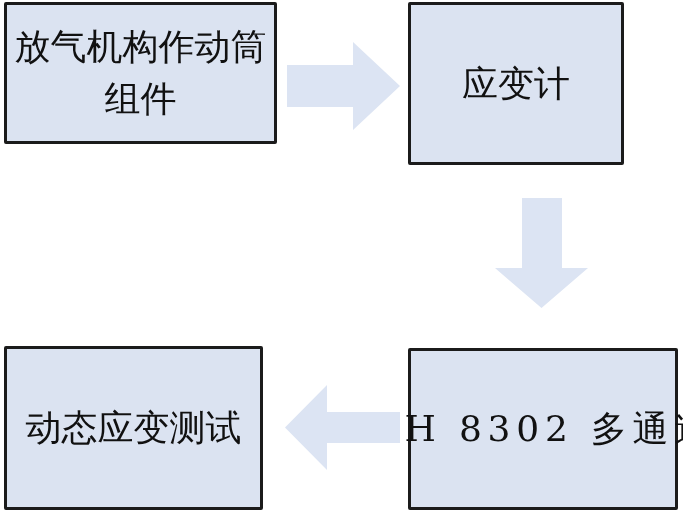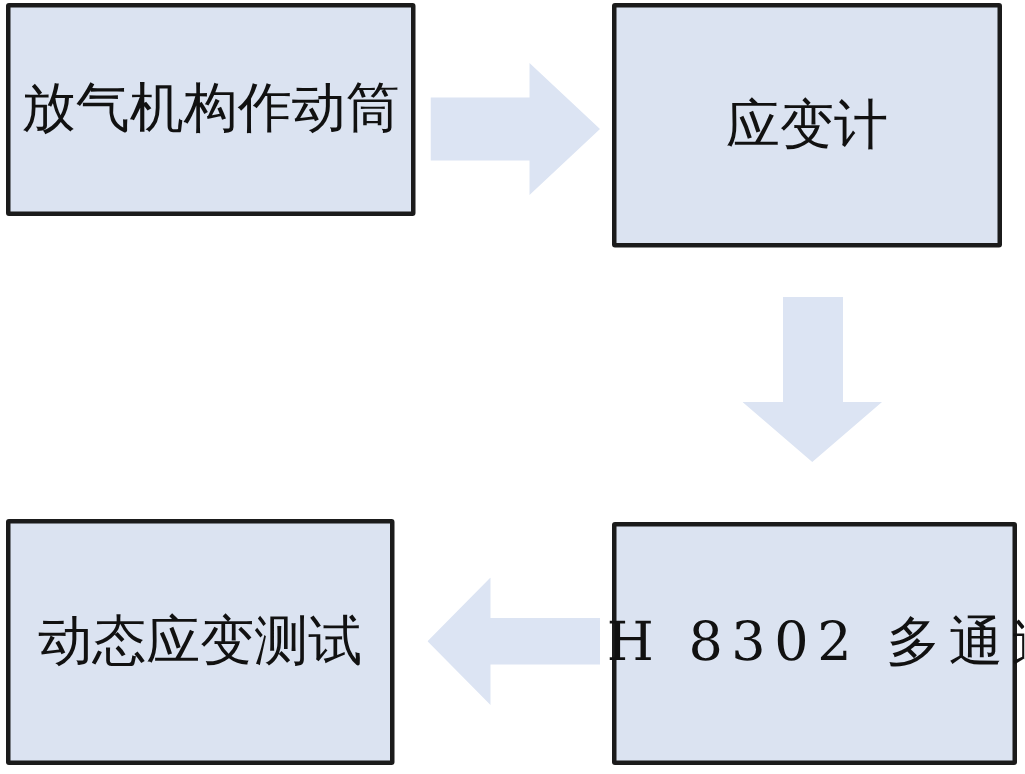--- a/index.html
+++ b/index.html
@@ -30,41 +30,42 @@
     font-size: 36px;
     line-height: 52px;
   }
   .node .line {
     white-space: nowrap;
   }
   .node .line.spaced {
     letter-spacing: 0.16em;
   }
   #node-actuator { left: 4px;   top: 2px;   width: 273px; height: 142px; }
-  #node-strain   { left: 408px; top: 2px;   width: 260px; height: 163px; }
+  #node-strain   { left: 408px; top: 2px;   width: 216px; height: 163px; }
   #node-daq      { left: 408px; top: 348px; width: 270px; height: 162px; }
   #node-analysis { left: 4px;   top: 346px; width: 259px; height: 164px; }
   .arrow {
     position: absolute;
     display: block;
   }
   #arrow-right { left: 287px; top: 42px;  width: 113px; height: 88px; }
   #arrow-down  { left: 495px; top: 198px; width: 93px;  height: 110px; }
   #arrow-left  { left: 285px; top: 385px; width: 115px; height: 85px; }
   .arrow polygon {
     fill: var(--arrow-fill, #dce4f3);
   }
 </style>
 </head>
 <body>
 
 <div class="canvas">
 
   <div class="node" id="node-actuator">
     <div class="line">放气机构作动筒</div>
+    <div class="line">组件</div>
   </div>
 
   <div class="node" id="node-strain">
     <div class="line">应变计</div>
   </div>
 
   <div class="node" id="node-daq">
     <div class="line spaced">DH 8302 多通道</div>
   </div>
 

